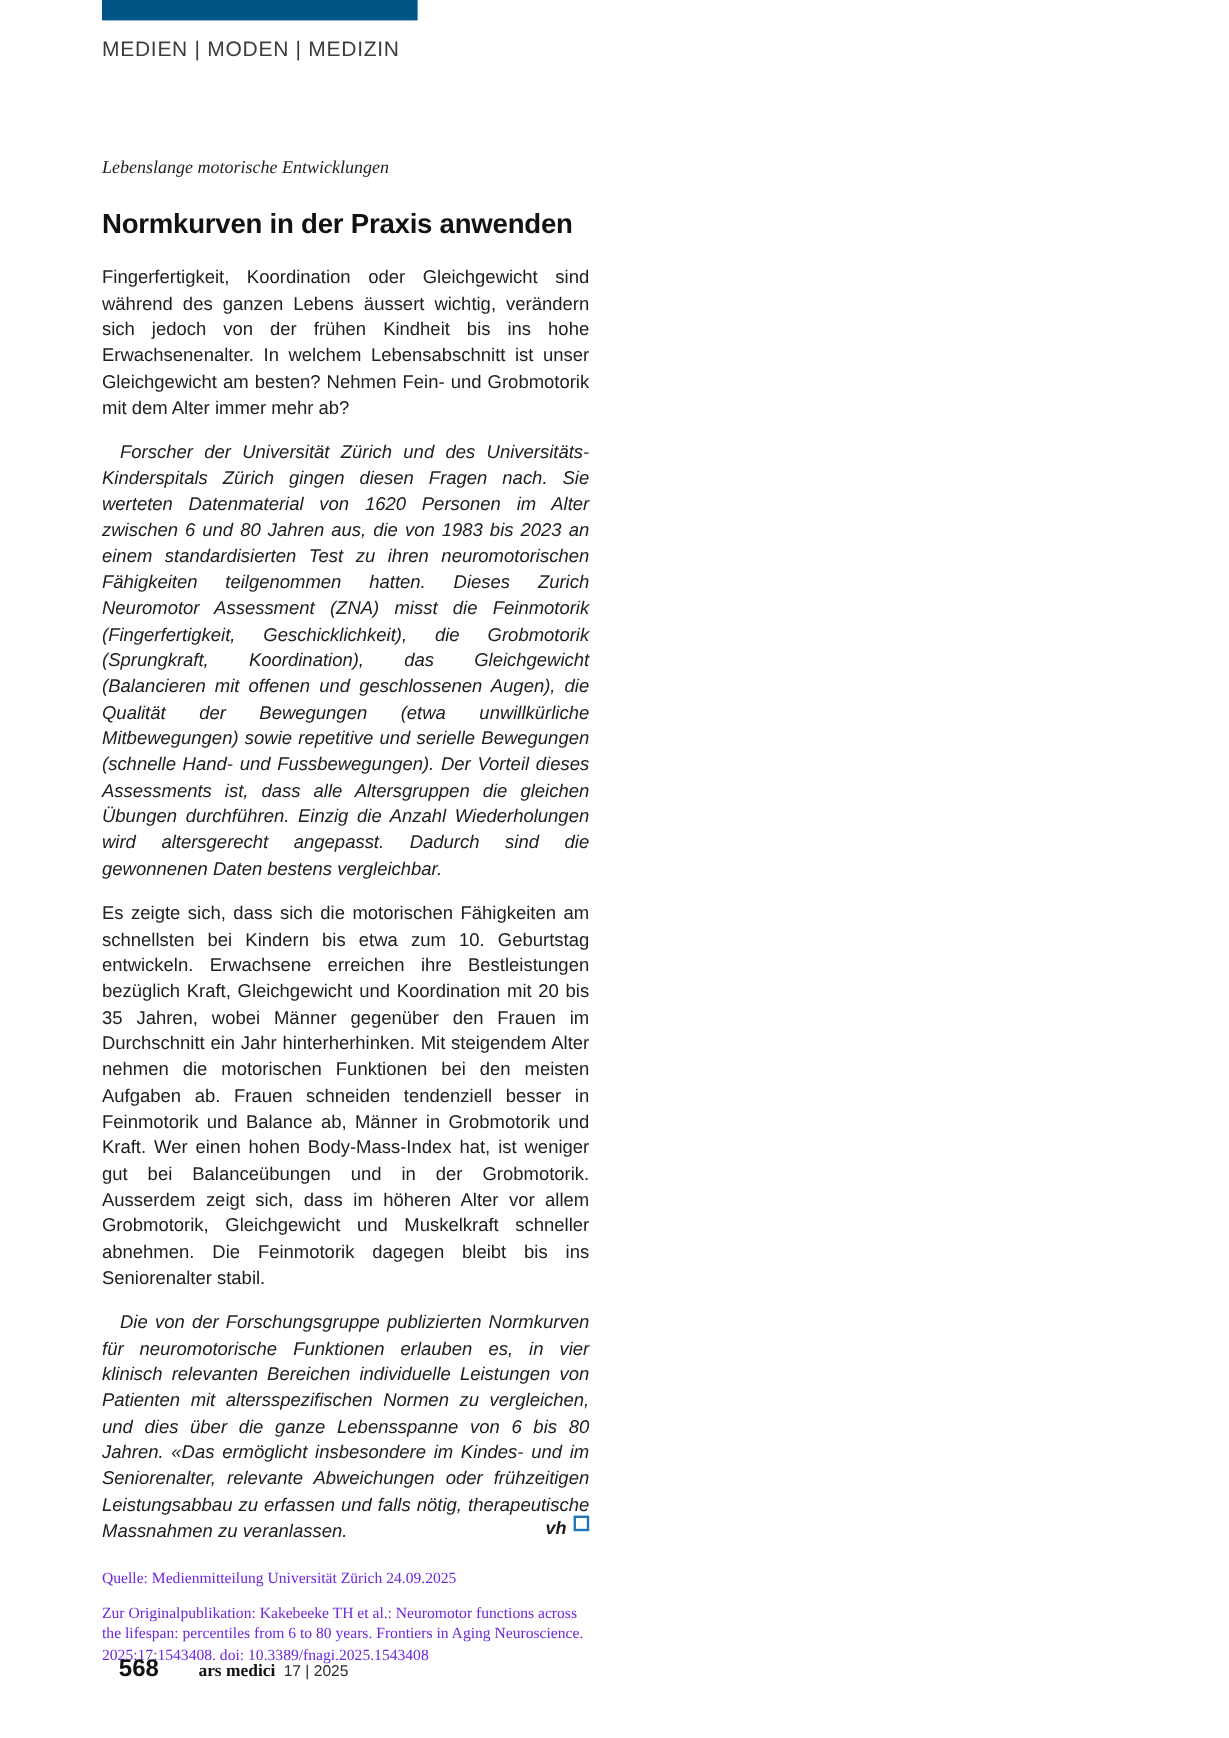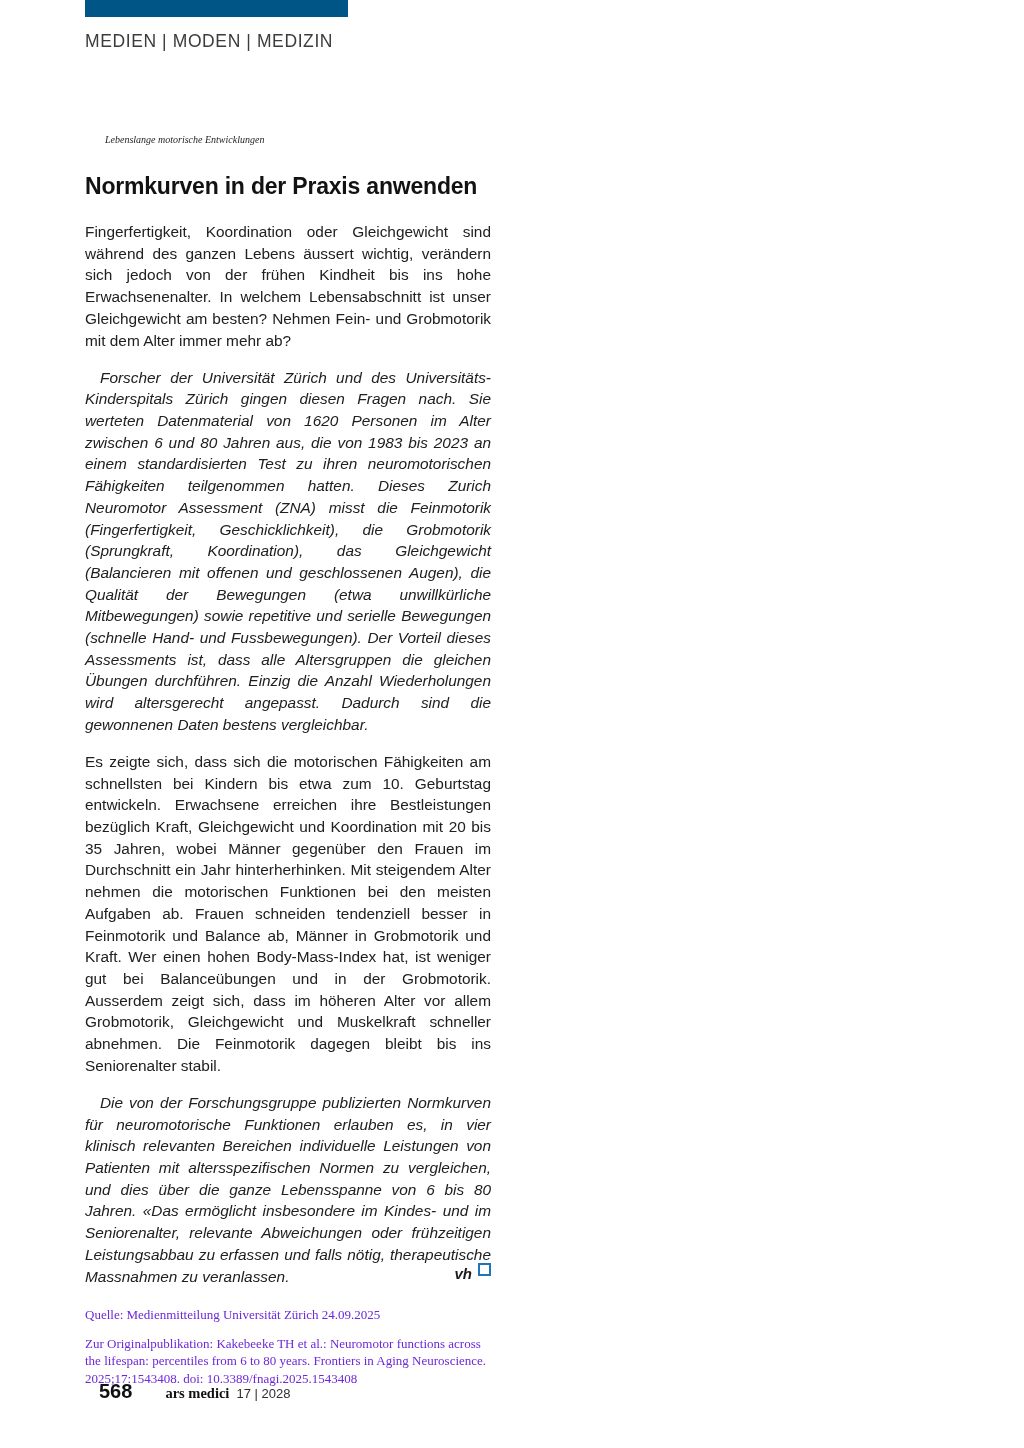--- a/index.html
+++ b/index.html
@@ -31,24 +31,23 @@
     font-size: 17.5px;
     line-height: 22px;
     letter-spacing: 0.6px;
     color: #3c3c3c;
     font-family: "Liberation Sans", sans-serif;
   }
   .article-kicker {
     margin-top: 78px;
     font-family: "Liberation Serif", serif;
     font-style: italic;
-    font-size: 10px;
+    font-size: 15px;
     line-height: 20px;
     color: #1f1f1f;
-    margin-left: 20px;
   }
   .article-title {
     margin-top: 21px;
     font-size: 23px;
     line-height: 30px;
     font-weight: bold;
     color: #121212;
     letter-spacing: -0.2px;
   }
   .body-text {
@@ -167,15 +166,15 @@
     <div class="references">
       <div class="ref-source">Quelle: Medienmitteilung Universität Zürich 24.09.2025</div>
       <div class="ref-publication">Zur Originalpublikation: Kakebeeke TH et al.: Neuromotor functions across the lifespan: percentiles from 6 to 80 years. Frontiers in Aging Neuroscience. 2025;17:1543408. doi: 10.3389/fnagi.2025.1543408</div>
     </div>
 
   </div>
 
   <div class="page-footer">
     <span class="footer-page-number">568</span>
     <span class="footer-magazine">ars medici</span>
-    <span class="footer-issue">17 | 2028</span>
+    <span class="footer-issue">17 | 2025</span>
   </div>
 </div>
 
 </body></html>

